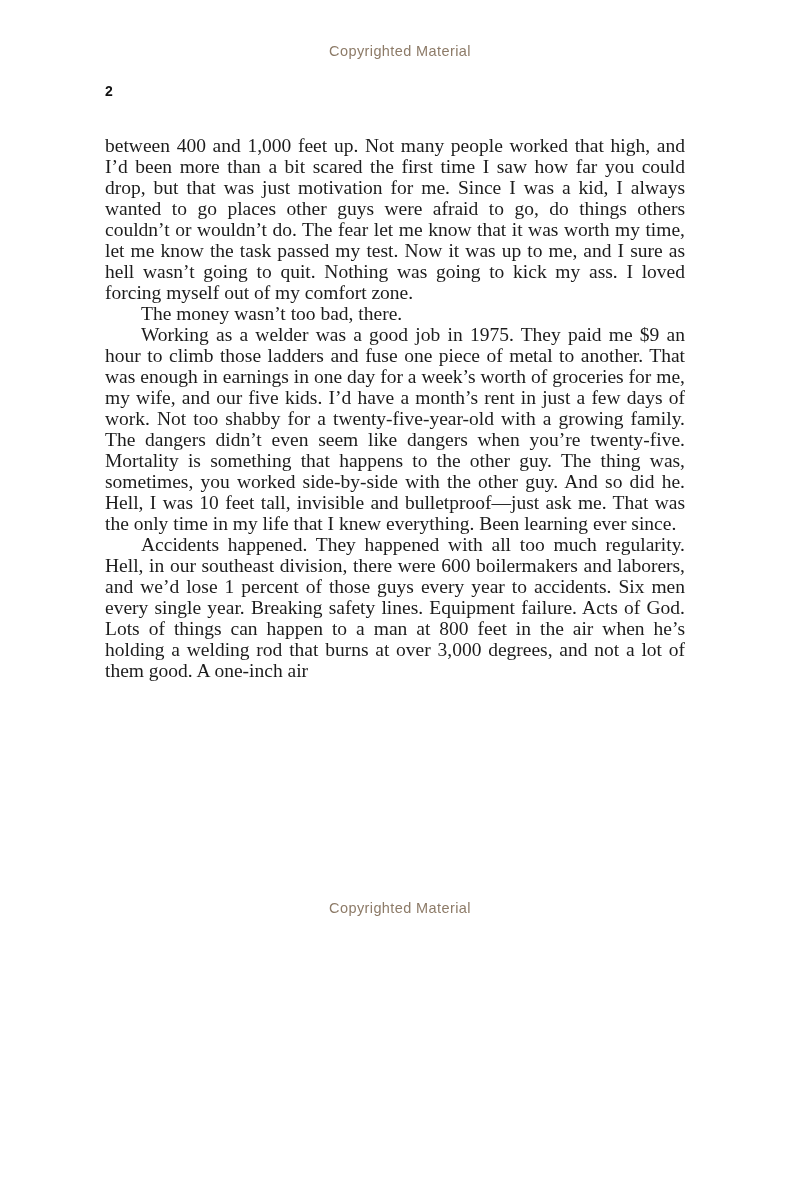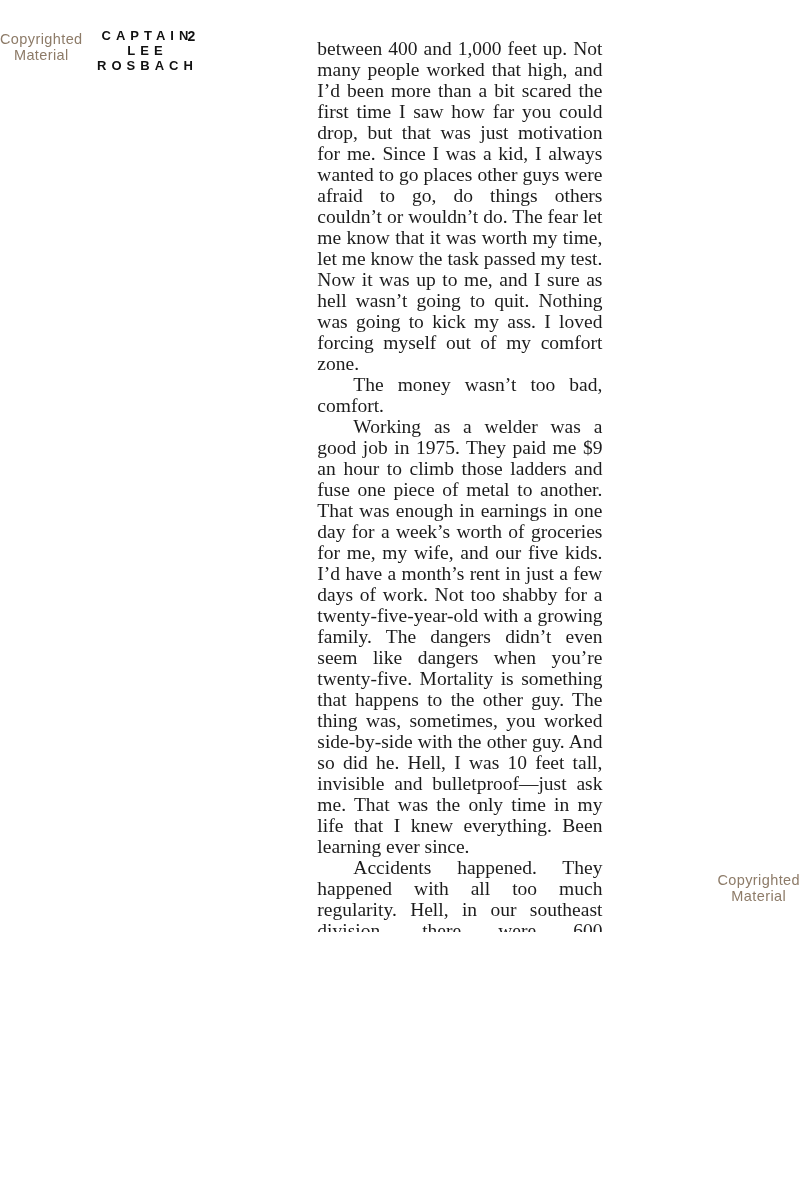--- a/index.html
+++ b/index.html
@@ -1,23 +1,24 @@
 <!DOCTYPE html>
 <html><head>
 <meta charset="utf-8">
 <style>
   * { margin: 0; padding: 0; box-sizing: border-box; }
   html, body { background: #ffffff; }
   .page {
     position: relative;
     width: 800px;
     height: 928px;
-    margin: 4px auto;
+    margin: 16px auto;
     background: #ffffff;
     display: flex;
+    flex-direction: column;
     font-family: "Liberation Serif", serif;
     color: #1c1c1c;
     overflow: hidden;
   }
   .copyright {
     text-align: center;
     font-family: "Liberation Sans", sans-serif;
     font-size: 14.5px;
     font-weight: 500;
     letter-spacing: 0.4px;
@@ -60,25 +61,24 @@
 </style>
 </head>
 <body>
 
 <div class="page">
 
   <div class="copyright top">Copyrighted Material</div>
 
   <div class="running-head">
     <span class="page-num">2</span>
-    <span class="running-title">CAPTAIN LEE ROSBACH</span>
   </div>
 
   <div class="body-text">
     <p>between 400 and 1,000 feet up. Not many people worked that high, and I’d been more than a bit scared the first time I saw how far you could drop, but that was just motivation for me. Since I was a kid, I always wanted to go places other guys were afraid to go, do things others couldn’t or wouldn’t do. The fear let me know that it was worth my time, let me know the task passed my test. Now it was up to me, and I sure as hell wasn’t going to quit. Nothing was going to kick my ass. I loved forcing myself out of my comfort zone.</p>
-    <p class="indent">The money wasn’t too bad, comfort.</p>
+    <p class="indent">The money wasn’t too bad, there.</p>
     <p class="indent">Working as a welder was a good job in 1975. They paid me $9 an hour to climb those ladders and fuse one piece of metal to another. That was enough in earnings in one day for a week’s worth of groceries for me, my wife, and our five kids. I’d have a month’s rent in just a few days of work. Not too shabby for a twenty-five-year-old with a growing family. The dangers didn’t even seem like dangers when you’re twenty-five. Mortality is something that happens to the other guy. The thing was, sometimes, you worked side-by-side with the other guy. And so did he. Hell, I was 10 feet tall, invisible and bulletproof—just ask me. That was the only time in my life that I knew everything. Been learning ever since.</p>
     <p class="indent">Accidents happened. They happened with all too much regularity. Hell, in our southeast division, there were 600 boilermakers and laborers, and we’d lose 1 percent of those guys every year to accidents. Six men every single year. Breaking safety lines. Equipment failure. Acts of God. Lots of things can happen to a man at 800 feet in the air when he’s holding a welding rod that burns at over 3,000 degrees, and not a lot of them good. A one-inch air</p>
   </div>
 
   <div class="copyright bottom">Copyrighted Material</div>
 
 </div>
 
 </body></html>

